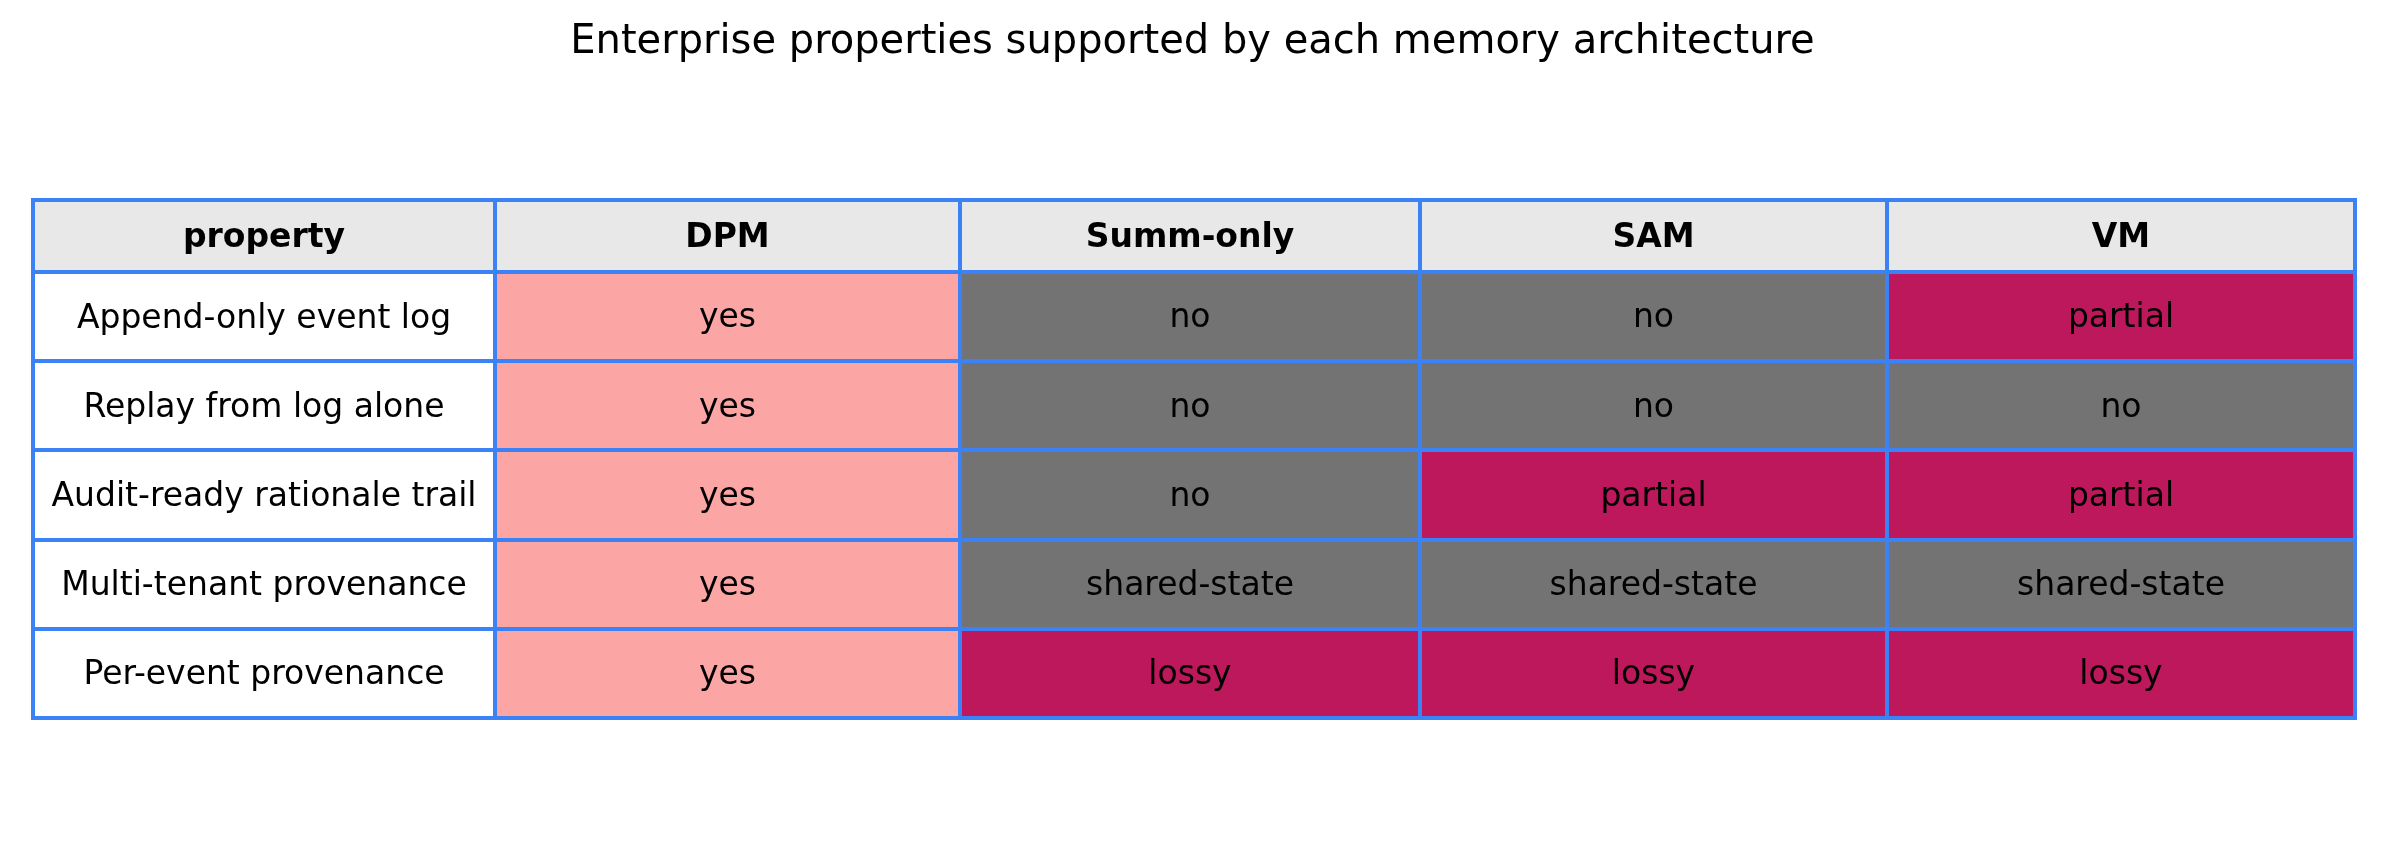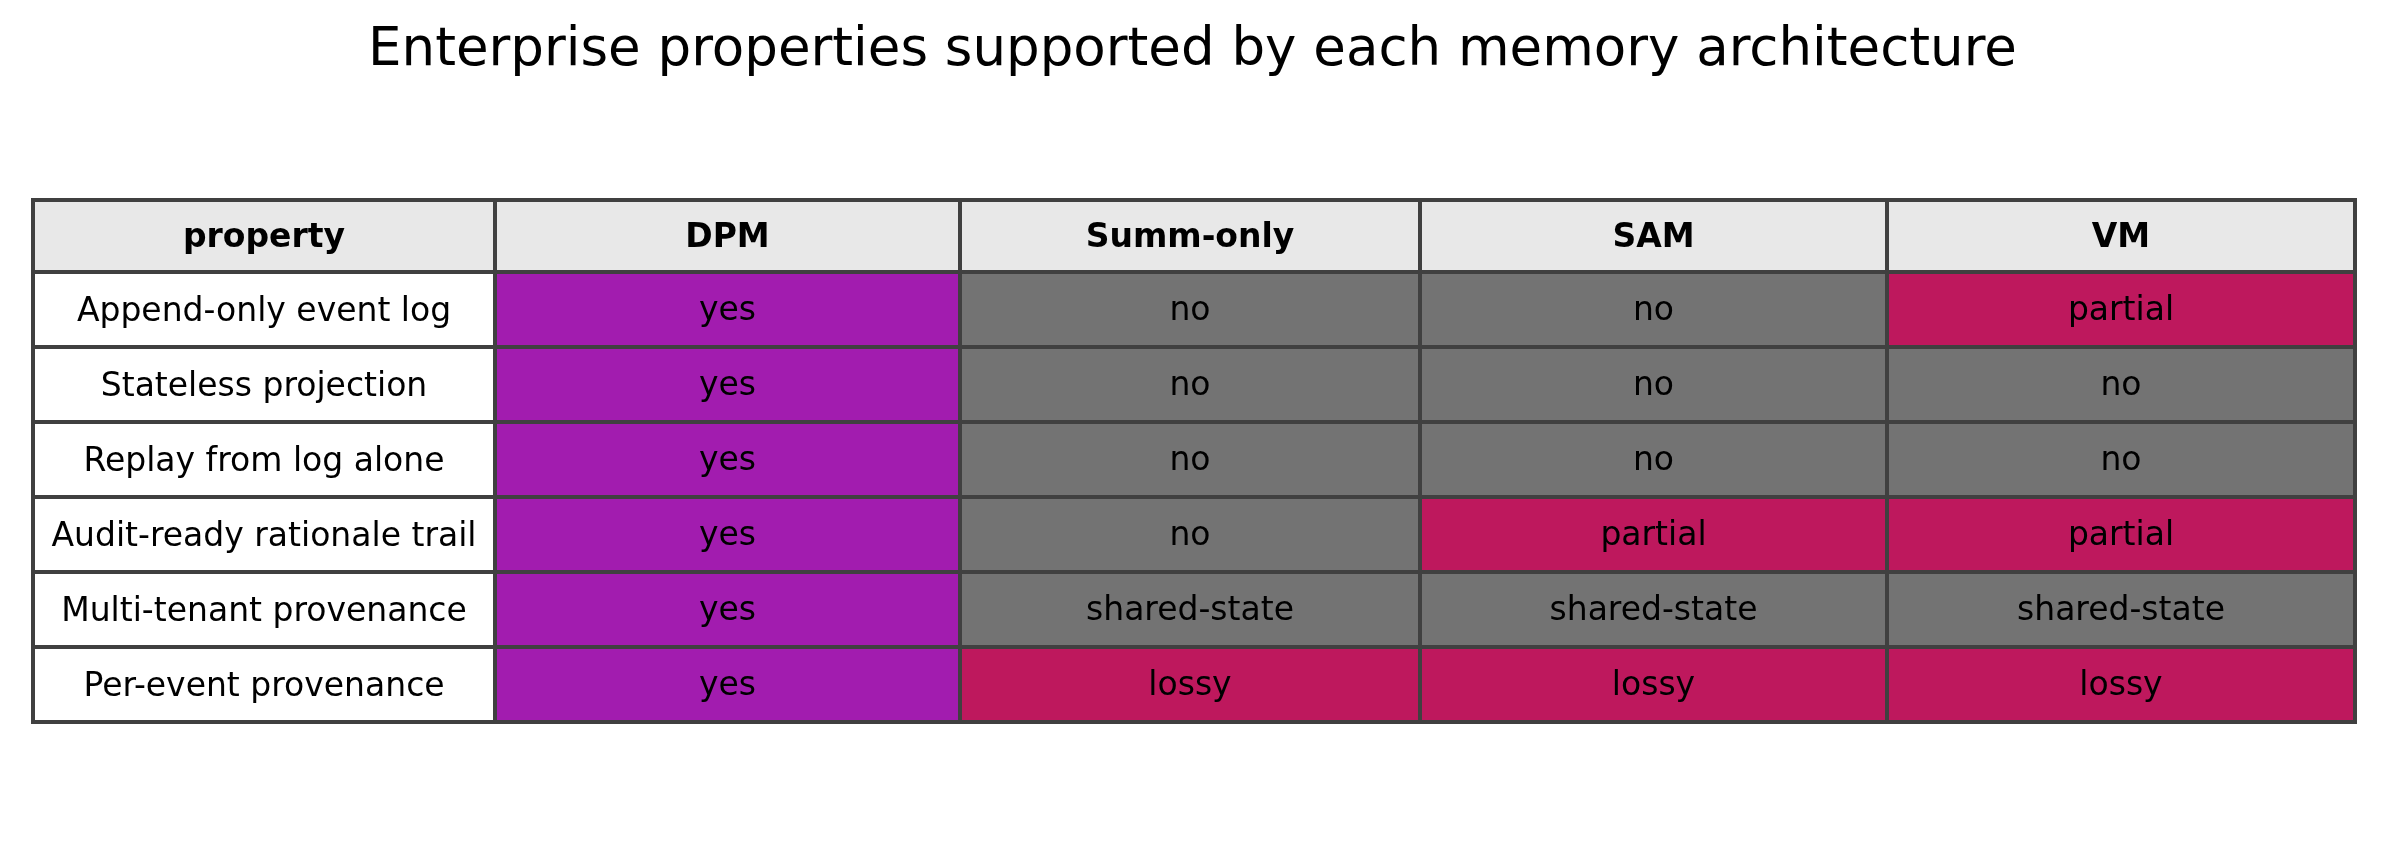--- a/index.html
+++ b/index.html
@@ -23,21 +23,21 @@
     width: 2385px;
     height: 859px;
   }
 
   #chart-title {
     position: absolute;
     left: 0;
     top: 16px;
     width: 2385px;
     text-align: center;
-    font-size: 53px;
+    font-size: 40px;
     font-weight: 400;
     color: #000000;
     letter-spacing: 0px;
     white-space: nowrap;
   }
 
   #table-wrap {
     position: absolute;
     left: 31px;
     top: 198px;
@@ -54,21 +54,21 @@
   }
 
   table.matrix col.c-prop { width: 462px; }
   table.matrix col.c-dpm  { width: 465px; }
   table.matrix col.c-sum  { width: 460px; }
   table.matrix col.c-sam  { width: 467px; }
   table.matrix col.c-vm   { width: 468px; }
 
   table.matrix th,
   table.matrix td {
-    border: 4px solid #404040;
+    border: 4px solid #3b82f6;
     padding: 0 2px;
     text-align: center;
     vertical-align: middle;
     font-size: 33px;
     font-weight: 400;
     line-height: 1.1;
     height: 75px;
     box-sizing: border-box;
     overflow: visible;
     white-space: nowrap;
@@ -79,21 +79,21 @@
     font-weight: 700;
     font-size: 33px;
     height: 72px;
   }
 
   table.matrix tbody td.prop-cell {
     background: #ffffff;
     font-weight: 400;
   }
 
-  td.fill-yes     { background: #a21caf; }
+  td.fill-yes     { background: #fca5a5; }
   td.fill-no      { background: #737373; }
   td.fill-partial { background: #be185d; }
 
   .clip-cell {
     position: relative;
     overflow: hidden;
   }
   .clip-cell .clip-text {
     position: absolute;
     left: 50%;
@@ -133,29 +133,20 @@
             <td class="prop-cell clip-cell">
               <span class="clip-text">Append-only event log</span>
             </td>
             <td class="fill-yes">yes</td>
             <td class="fill-no">no</td>
             <td class="fill-no">no</td>
             <td class="fill-partial">partial</td>
           </tr>
           <tr>
             <td class="prop-cell clip-cell">
-              <span class="clip-text">Stateless projection</span>
-            </td>
-            <td class="fill-yes">yes</td>
-            <td class="fill-no">no</td>
-            <td class="fill-no">no</td>
-            <td class="fill-no">no</td>
-          </tr>
-          <tr>
-            <td class="prop-cell clip-cell">
               <span class="clip-text">Replay from log alone</span>
             </td>
             <td class="fill-yes">yes</td>
             <td class="fill-no">no</td>
             <td class="fill-no">no</td>
             <td class="fill-no">no</td>
           </tr>
           <tr>
             <td class="prop-cell clip-cell">
               <span class="clip-text">Audit-ready rationale trail</span>

